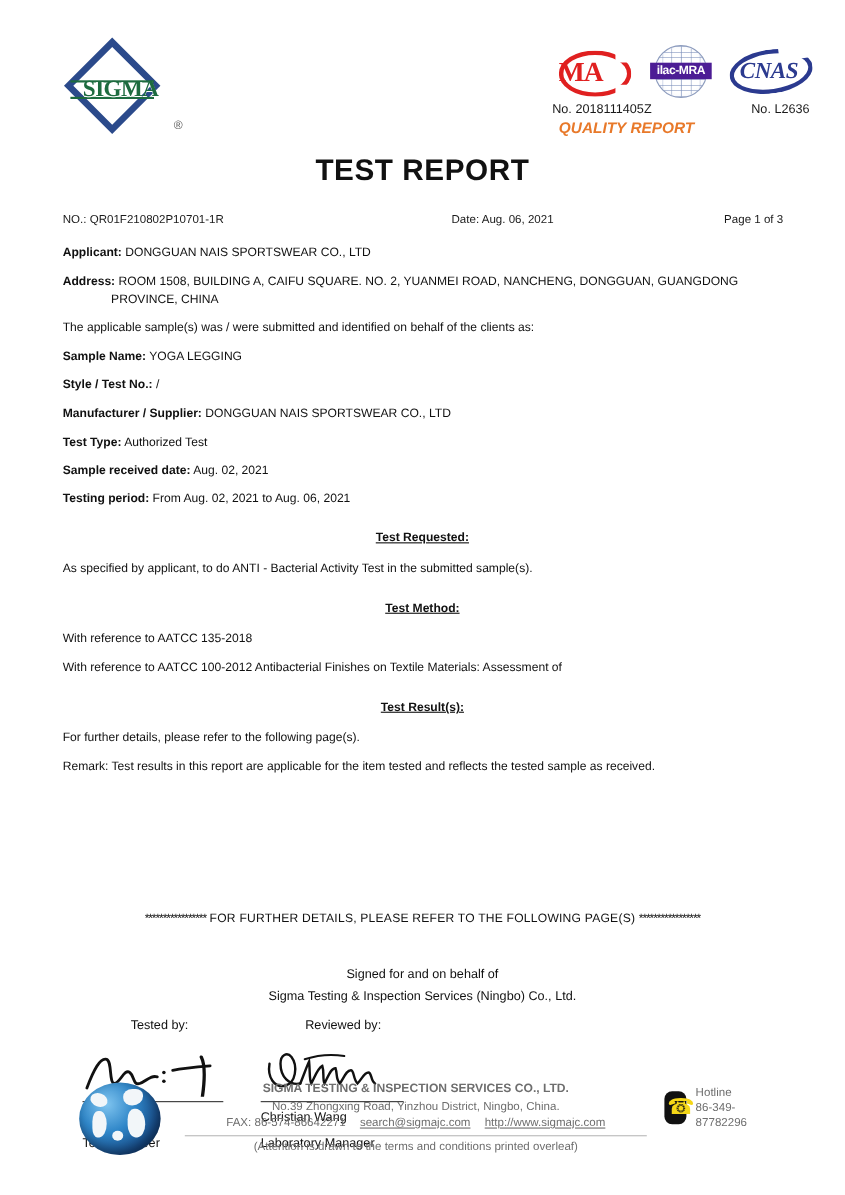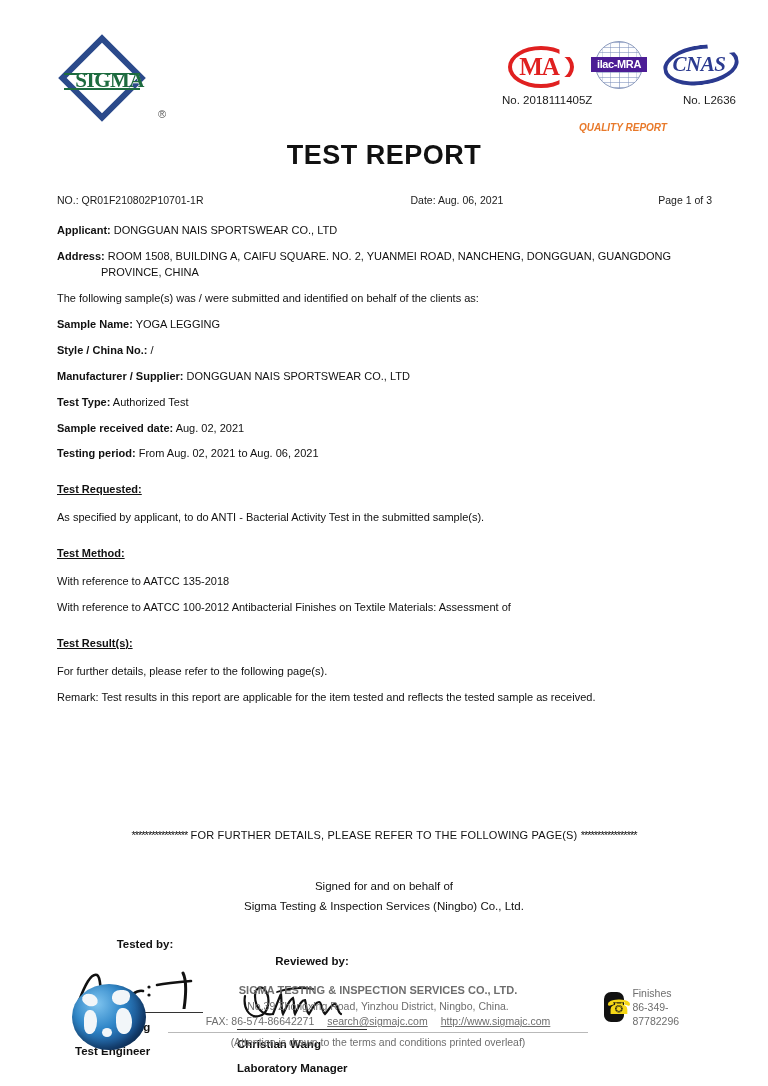--- a/index.html
+++ b/index.html
@@ -101,21 +101,21 @@
     height: 42px;
     border: 4px solid #e02020;
     border-radius: 50%;
     box-sizing: border-box;
     clip-path: polygon(0 0, 78% 0, 78% 26%, 100% 26%, 100% 74%, 78% 74%, 78% 100%, 0 100%);
   }
   .cma-text {
     position: absolute;
     left: 0; top: 9px;
     width: 62px;
-    text-align: center;
+    text-align: left;
     font-family: "Liberation Serif", serif;
     font-weight: bold;
     font-size: 25px;
     color: #e02020;
     letter-spacing: -1px;
   }
   .ilac {
     position: relative;
     width: 52px;
     height: 50px;
@@ -186,24 +186,24 @@
   .cert-nos {
     display: flex;
     justify-content: space-between;
     margin-top: 4px;
     font-size: 11.5px;
     color: #1a1a1a;
   }
   .cert-nos span:first-child { margin-left: -6px; }
   .cert-nos span:last-child { margin-right: 4px; }
   .quality-report {
-    margin-top: 16px;
-    text-align: center;
+    margin-top: 2px;
+    text-align: left;
     padding-right: 2px;
-    font-size: 10px;
+    font-size: 14px;
     font-style: italic;
     font-weight: bold;
     color: #e8792a;
   }
 
   
   .title {
     text-align: center;
     font-size: 27px;
     font-weight: bold;
@@ -230,20 +230,21 @@
     margin-top: 17px;
   }
   .line { margin-bottom: 10px; }
   .line b { font-weight: bold; }
   .indent-2 { padding-left: 44px; }
   .section-head {
     font-weight: bold;
     text-decoration: underline;
     margin-top: 20px;
     margin-bottom: 12px;
+    text-align: center;
   }
 
   .divider-note {
     text-align: center;
     font-size: 11px;
     margin-top: 122px;
     letter-spacing: 0.2px;
   }
   .stars { letter-spacing: -1px; }
 
@@ -254,26 +255,25 @@
     text-align: center;
   }
 
   .sign-area {
     position: relative;
     margin-top: 8px;
     height: 132px;
   }
   .sign-col {
     position: absolute;
-    top: 12px;
+    top: 0;
     width: 180px;
-    font-weight: bold;
   }
   .sign-col.left { left: 18px; }
-  .sign-col.right { left: 180px; margin-top: 17px; }
+  .sign-col.right { left: 180px; }
   .sign-label {
     font-size: 11.5px;
     text-align: center;
     width: 140px;
   }
   .sign-col.right .sign-label { width: 150px; }
   .sig-img { height: 52px; margin-top: 4px; }
   .sign-rule {
     width: 128px;
     border-bottom: 1px solid #333;
@@ -424,29 +424,29 @@
       <b>Applicant:</b>
       <span>DONGGUAN NAIS SPORTSWEAR CO., LTD</span>
     </div>
 
     <div class="line">
       <b>Address:</b>
       <span>ROOM 1508, BUILDING A, CAIFU SQUARE. NO. 2, YUANMEI ROAD, NANCHENG, DONGGUAN, GUANGDONG</span>
       <div class="indent-2">PROVINCE, CHINA</div>
     </div>
 
-    <div class="line">The following sample(s) was / were submitted and identified on behalf of the clients as:</div>
+    <div class="line">The applicable sample(s) was / were submitted and identified on behalf of the clients as:</div>
 
     <div class="line">
       <b>Sample Name:</b>
       <span>YOGA LEGGING</span>
     </div>
 
     <div class="line">
-      <b>Style / China No.:</b>
+      <b>Style / Test No.:</b>
       <span>/</span>
     </div>
 
     <div class="line">
       <b>Manufacturer / Supplier:</b>
       <span>DONGGUAN NAIS SPORTSWEAR CO., LTD</span>
     </div>
 
     <div class="line">
       <b>Test Type:</b>
@@ -536,20 +536,20 @@
         <span><a href="#">search@sigmajc.com</a></span>
         <span><a href="#">http://www.sigmajc.com</a></span>
       </div>
       <div class="footer-rule"></div>
       <div class="f-attn">(Attention is drawn to the terms and conditions printed overleaf)</div>
     </div>
 
     <div class="hotline">
       <div class="phone-icon"></div>
       <div class="hotline-text">
-        <div>Finishes</div>
+        <div>Hotline</div>
         <div>86-349-87782296</div>
       </div>
     </div>
 
   </div>
 
 </div>
 
 </body></html>

